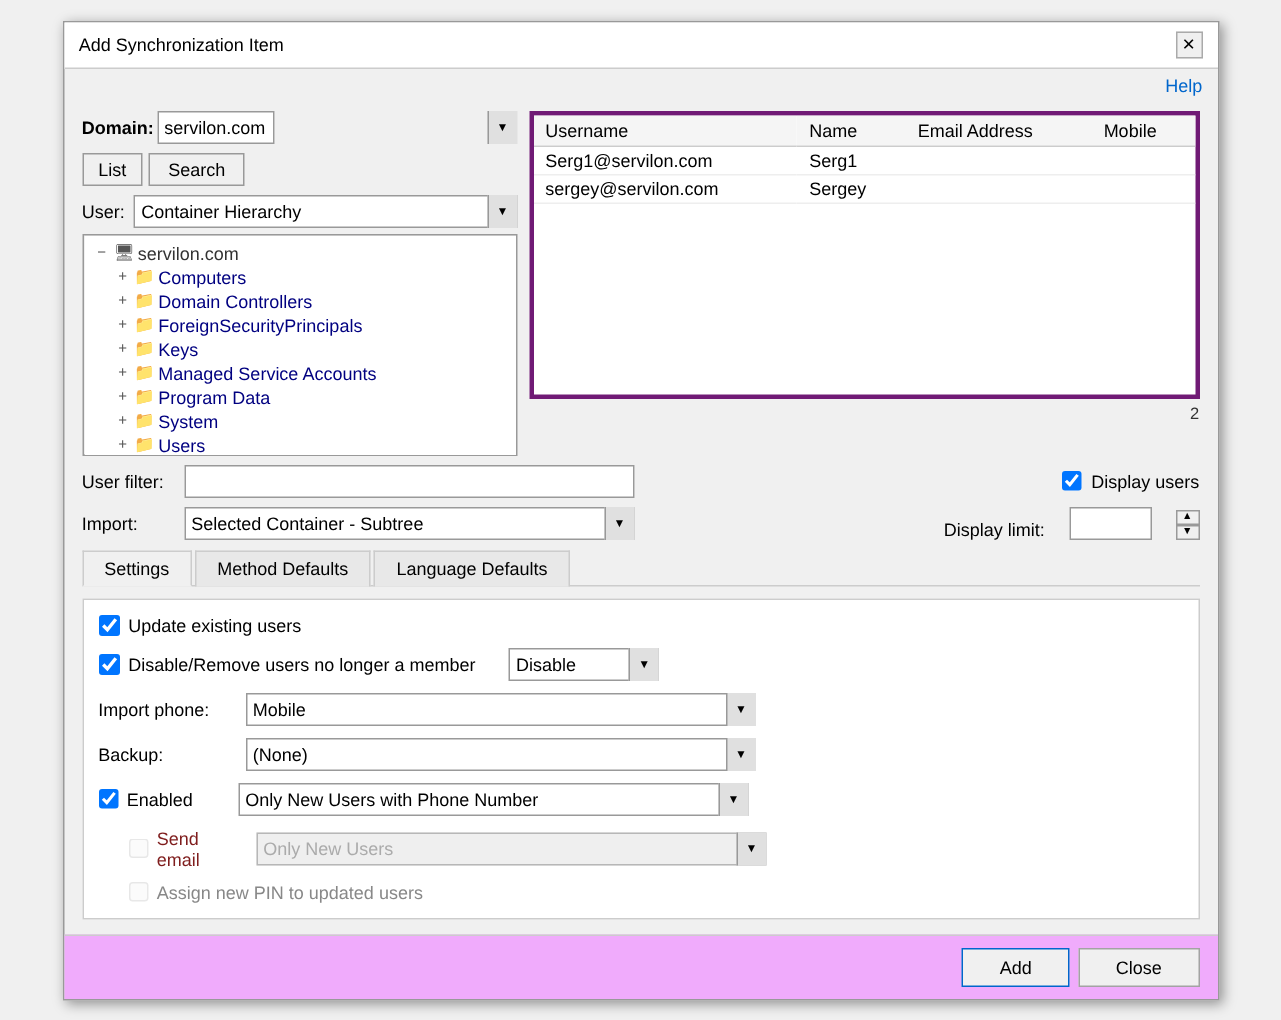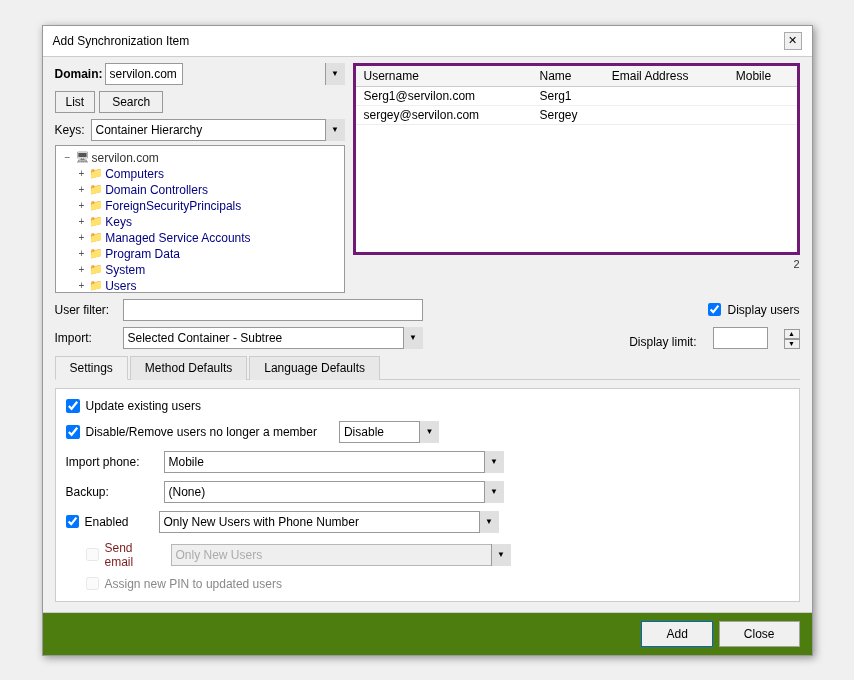--- a/index.html
+++ b/index.html
@@ -153,21 +153,21 @@
     .ip-arrow { position: absolute; right: 0; top: 0; width: 20px; height: 22px; background: #e0e0e0; border-left: 1px solid #999; display: flex; align-items: center; justify-content: center; pointer-events: none; font-size: 8px; }
     .enabled-row { display: flex; align-items: center; gap: 6px; margin-bottom: 8px; }
     .send-row { display: flex; align-items: center; gap: 6px; margin-bottom: 8px; margin-left: 20px; }
     .assign-row { display: flex; align-items: center; gap: 6px; margin-left: 20px; }
     .bottom-btns {
       display: flex;
       justify-content: flex-end;
       padding: 8px 12px;
       gap: 6px;
       border-top: 1px solid #ccc;
-      background: #4d7c0f;
+      background: #f0abfc;
     }
     .action-btn {
       height: 26px;
       padding: 0 24px;
       border: 1px solid #0066cc;
       background: white;
       cursor: pointer;
       font-size: 12px;
       color: #000;
     }
@@ -177,41 +177,44 @@
 </head>
 <body>
 
 <div class="dialog">
 
   <div class="title-bar">
     <span class="title-bar-title">Add Synchronization Item</span>
     <button class="close-btn">✕</button>
   </div>
 
+  <div class="help-link">
+    <span>Help</span>
+  </div>
 
   <div class="content">
     <div class="top-section">
 
       <div class="left-panel">
 
         <div class="form-row">
           <span class="form-label">Domain:</span>
           <div class="select-wrapper">
             <select class="domain-select"><option>servilon.com</option></select>
             <div class="select-arrow">▼</div>
           </div>
         </div>
 
         <div class="list-search-row">
           <button class="list-btn">List</button>
           <button class="search-btn">Search</button>
         </div>
 
         <div class="view-row">
-          <span class="view-label">Keys:</span>
+          <span class="view-label">User:</span>
           <div class="select-wrapper" style="flex:1; position:relative;">
             <select class="domain-select" style="width:100%;"><option>Container Hierarchy</option><option>Flat List</option></select>
             <div class="select-arrow">▼</div>
           </div>
         </div>
 
         <div class="tree-panel">
           <div class="tree-item">
             <span class="expander">−</span>
             <span class="tree-icon">🖥</span>

